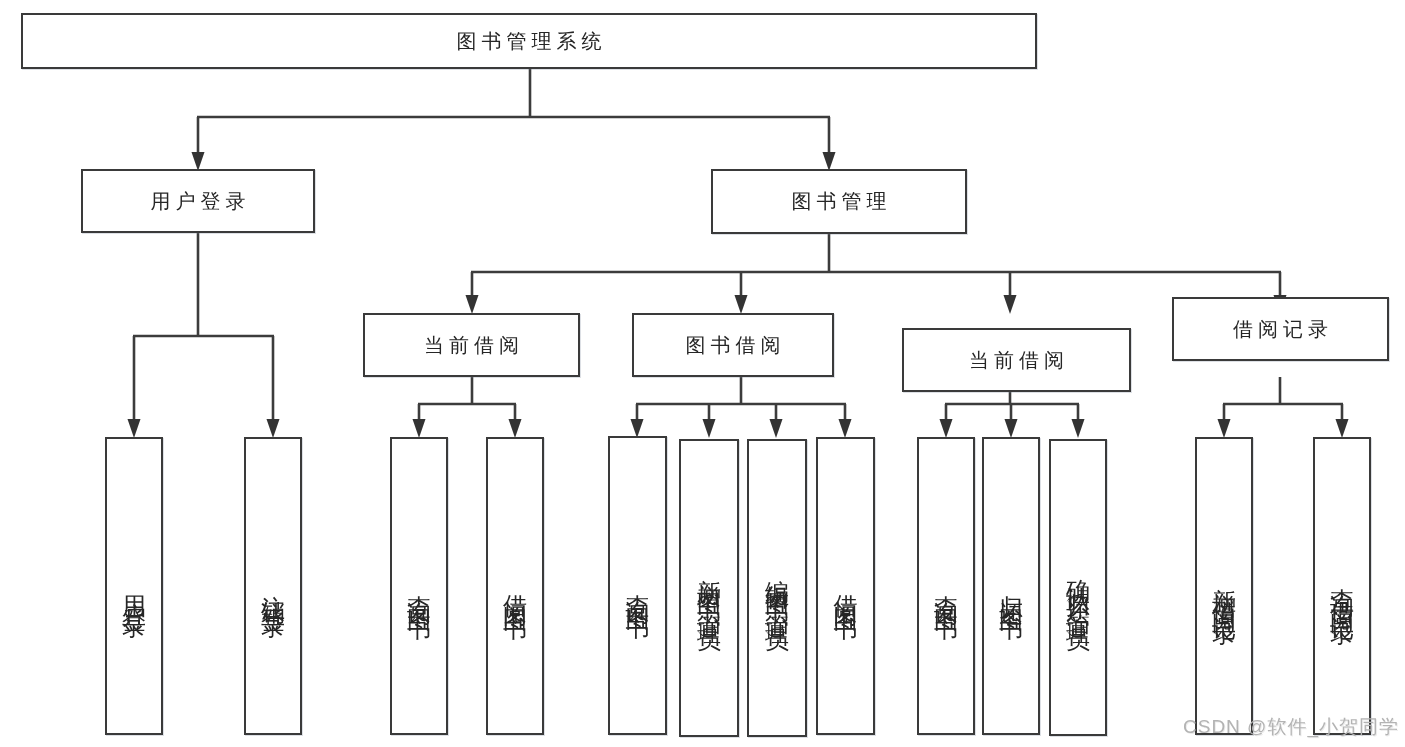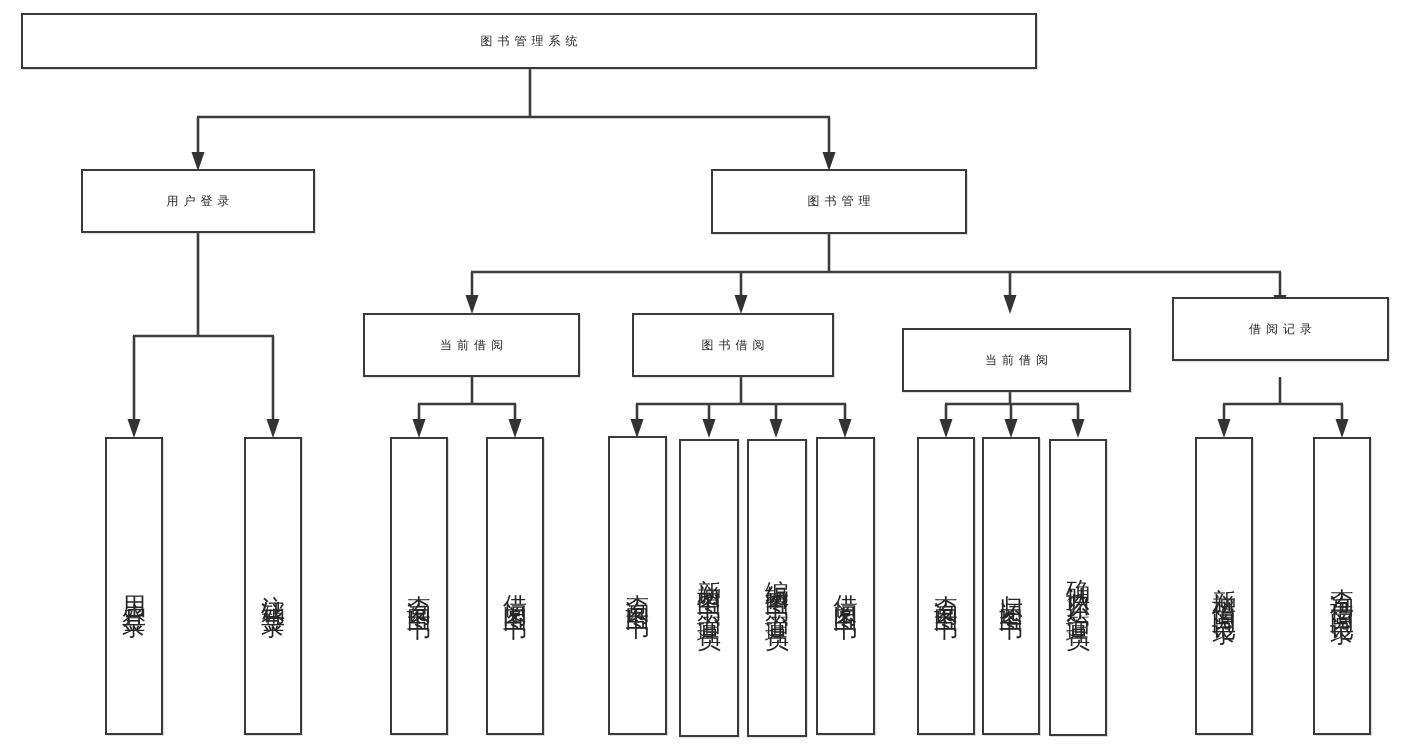--- a/index.html
+++ b/index.html
@@ -18,21 +18,21 @@
     box-sizing:border-box;
     border:2.6px solid #3a3a3a;
     background:#ffffff;
     color:#262626;
     display:flex;
     align-items:center;
     justify-content:center;
     box-shadow:1px 1px 0 rgba(120,130,150,0.25);
   }
   .node.h{
-    font-size:12px;
+    font-size:20px;
     letter-spacing:5px;
     padding-left:5px; 
     white-space:nowrap;
   }
   .node.v{
     writing-mode:vertical-lr;
     text-orientation:mixed;
     font-size:24px;
     letter-spacing:7px;
     padding-top:7px; 
@@ -152,14 +152,15 @@
   <div class="node v" style="left:747px;top:439px;width:60px;height:298px;">编辑图书（管理员）</div>
   <div class="node v" style="left:816px;top:437px;width:59px;height:298px;">借阅图书</div>
 
   <div class="node v" style="left:917px;top:437px;width:58px;height:298px;">查询图书</div>
   <div class="node v" style="left:982px;top:437px;width:58px;height:298px;">归还图书</div>
   <div class="node v" style="left:1049px;top:439px;width:58px;height:297px;">确认归还（管理员）</div>
 
   <div class="node v" style="left:1195px;top:437px;width:58px;height:298px;">新增借阅记录</div>
   <div class="node v" style="left:1313px;top:437px;width:58px;height:298px;">查询借阅记录</div>
 
+  <div class="watermark">CSDN @软件_小贺同学</div>
 
 </div>
 
 </body></html>

